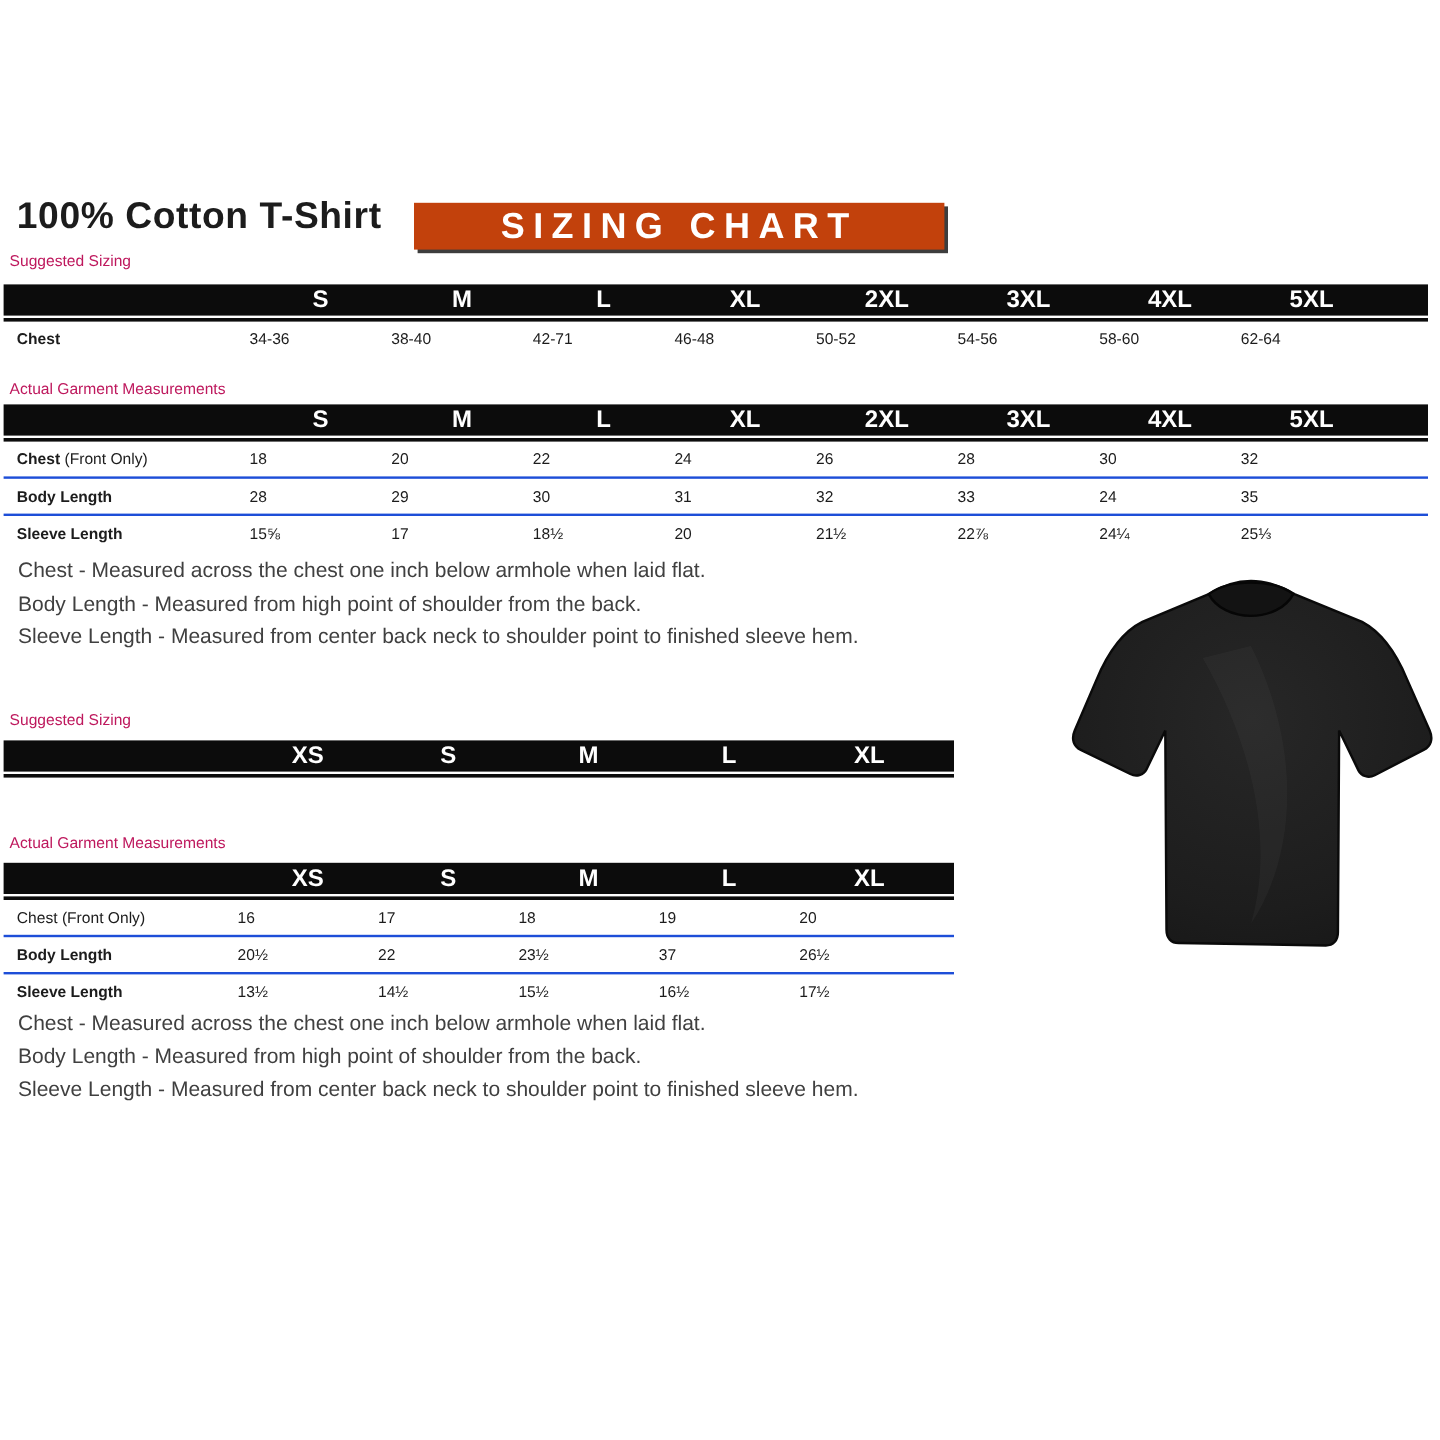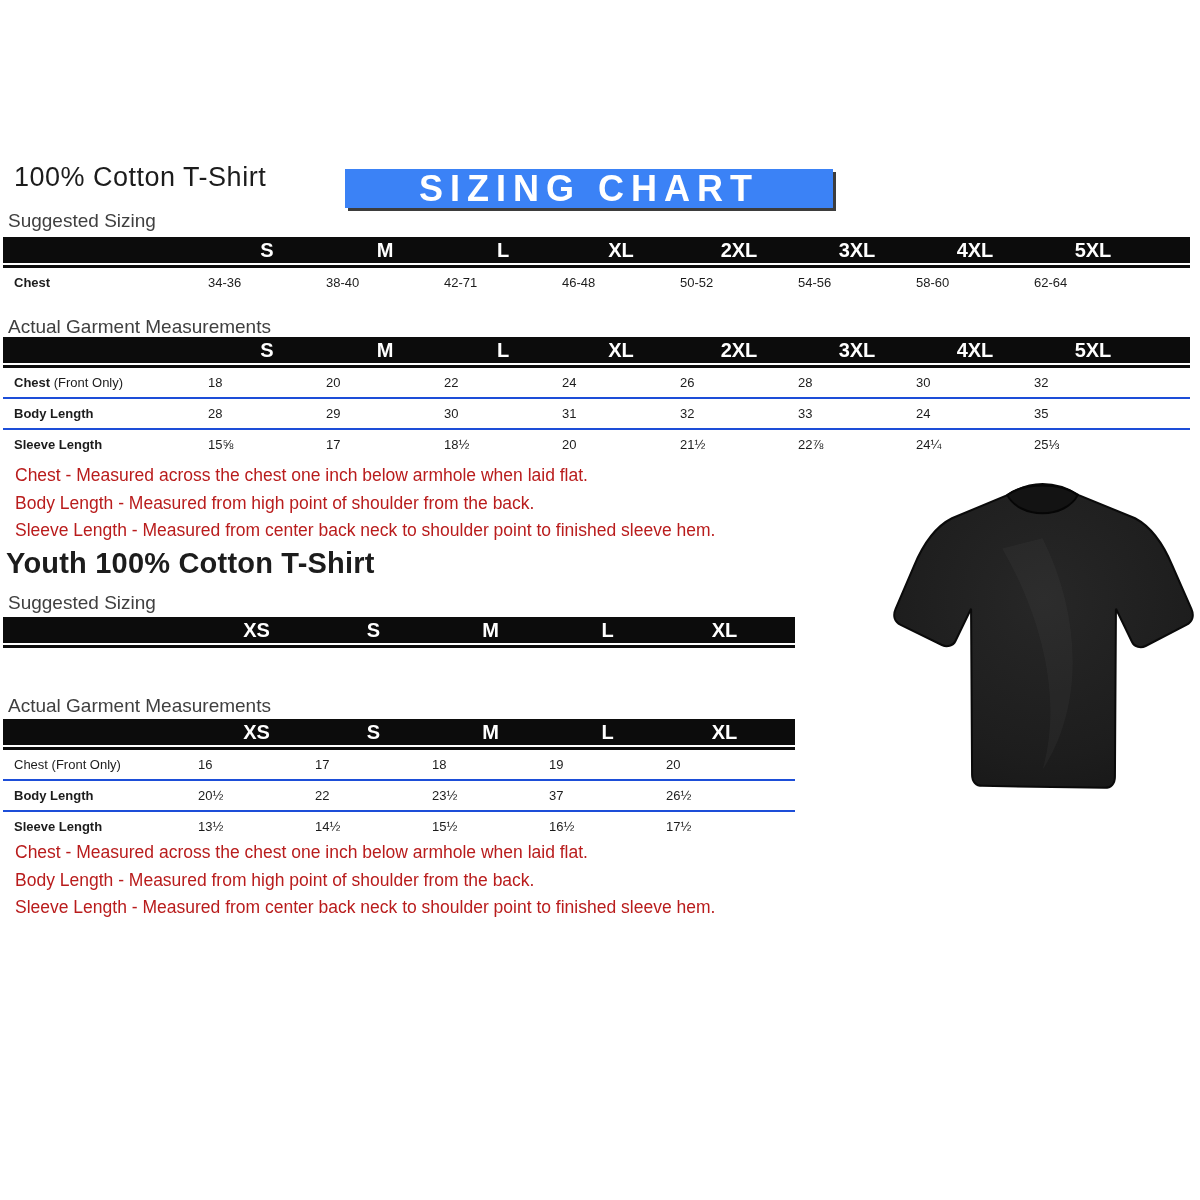--- a/index.html
+++ b/index.html
@@ -1,31 +1,31 @@
 <!DOCTYPE html>
 <html><head>
 <meta charset="utf-8">
 <style>
   html,body { margin:0; padding:0; background:#ffffff; }
   .sheet {
     position:relative; width:1200px; height:1200px; background:#ffffff;
     font-family:"Liberation Sans", sans-serif; color:#1c1c1c; overflow:hidden;
   }
   .heading { position:absolute; white-space:nowrap; }
-  #adult-heading { left:14px; top:162px; font-size:27px; font-weight:400; letter-spacing:.5px; }
+  #adult-heading { left:14px; top:162px; font-size:31px; font-weight:700; letter-spacing:.5px; }
   #youth-heading { left:6px; top:547px; font-size:29px; font-weight:bold; letter-spacing:.2px; }
 
   .banner {
-    position:absolute; left:345px; top:169px; width:488px; height:39px;
-    background:#3b82f6; color:#ffffff; font-size:36px; font-weight:bold;
+    position:absolute; left:345px; top:169px; width:442px; height:39px;
+    background:#c2410c; color:#ffffff; font-size:30px; font-weight:bold;
     letter-spacing:7px; display:flex; align-items:center; justify-content:center;
     box-shadow:3px 3px 0 #3d3d3d;
   }
 
-  .sec-label { position:absolute; left:8px; font-size:19px; color:#404040; white-space:nowrap; }
+  .sec-label { position:absolute; left:8px; font-size:13px; color:#be185d; white-space:nowrap; }
   #adult-suggested-label { top:210px; }
   #adult-actual-label   { top:316px; }
   #youth-suggested-label{ top:592px; }
   #youth-actual-label   { top:695px; }
 
   .tbl { position:absolute; left:3px; }
   #adult-suggested-table { top:237px; width:1187px; --cols:205px repeat(8,118px); }
   #adult-actual-table    { top:337px; width:1187px; --cols:205px repeat(8,118px); }
   #youth-suggested-table { top:617px; width:792px;  --cols:195px repeat(5,117px); }
   #youth-actual-table    { top:719px; width:792px;  --cols:195px repeat(5,117px); }
@@ -40,21 +40,21 @@
     display:grid; grid-template-columns:var(--cols); height:29px;
     align-items:center; font-size:13px;
   }
   .tbl-row + .tbl-row { border-top:2px solid #1d4ed8; }
   .rcell.val { text-align:left; }
   .rcell.label { padding-left:11px; white-space:nowrap; }
   .lbl-bold { font-weight:bold; }
   .lbl-normal { font-weight:normal; }
   .lbl-suffix { font-weight:normal; }
 
-  .notes { position:absolute; left:15px; font-size:17.5px; line-height:27.5px; color:#b91c1c; }
+  .notes { position:absolute; left:15px; font-size:17.5px; line-height:27.5px; color:#404040; }
   #adult-notes { top:462px; }
   #youth-notes { top:839px; }
 
   .tshirt-wrap { position:absolute; left:890px; top:478px; width:305px; height:332px; }
 </style>
 </head>
 <body>
 
 <div class="sheet">
 
@@ -139,21 +139,20 @@
         <div class="rcell val">25⅓</div>
       </div>
     </div>
 
   <div class="notes" id="adult-notes">
     <div class="note-line">Chest - Measured across the chest one inch below armhole when laid flat.</div>
     <div class="note-line">Body Length - Measured from high point of shoulder from the back.</div>
     <div class="note-line">Sleeve Length - Measured from center back neck to shoulder point to finished sleeve hem.</div>
   </div>
 
-  <div class="heading" id="youth-heading">Youth 100% Cotton T-Shirt</div>
 
   <div class="sec-label" id="youth-suggested-label">Suggested Sizing</div>
 
   <div class="tbl" id="youth-suggested-table">
       <div class="tbl-head">
         <div class="hcell"></div>
         <div class="hcell">XS</div>
         <div class="hcell">S</div>
         <div class="hcell">M</div>
         <div class="hcell">L</div>

